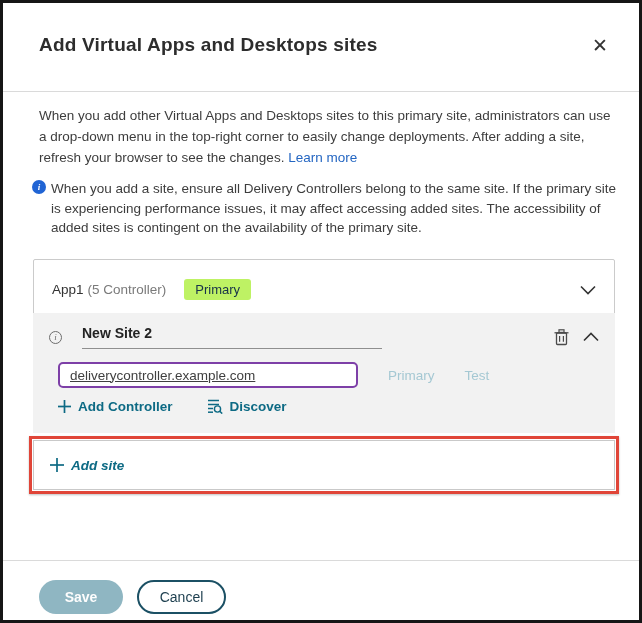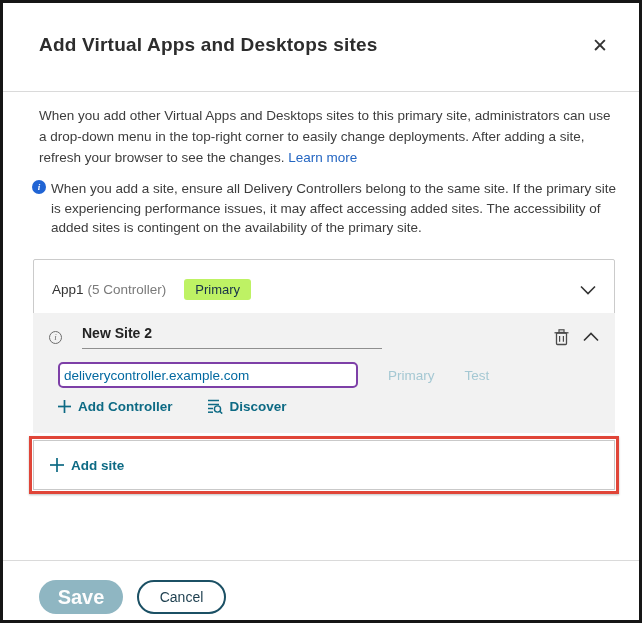--- a/index.html
+++ b/index.html
@@ -71,48 +71,48 @@
   .ns-name{
     margin-left:20px; width:300px; font-size:14px; font-weight:700; color:#232323;
     border-bottom:1px solid #8f8f8f; padding-bottom:7px;
   }
   .ns-actions{ margin-left:auto; display:flex; align-items:center; gap:14px; }
   .icon-btn{ cursor:pointer; display:flex; align-items:center; color:#4a4a4a; }
 
   .ns-input-row{ position:absolute; left:25px; top:49px; right:16px; display:flex; align-items:center; }
   .ctrl-input{
     width:300px; height:26px; border:2px solid #7d3fa7; border-radius:5px;
-    background:#fff; padding:0 4px; font-size:13.5px; color:#0369a1;
-    font-family:"Liberation Sans", sans-serif; outline:none;
+    background:#fff; padding:0 10px; font-size:13.5px; color:#404040;
+    font-family:"Liberation Sans", sans-serif; outline:none;text-decoration:underline;
   }
   .muted-link{ font-size:13.5px; color:#a5c8d3; margin-left:30px; cursor:default; }
 
   .ns-btn-row{ position:absolute; left:25px; top:86px; display:flex; align-items:center; gap:34px; }
   .teal-btn{
     display:flex; align-items:center; gap:7px; color:#0d6a84;
     font-size:13.5px; font-weight:700; cursor:pointer;
   }
 
   
   .add-site-row{
     position:absolute; left:30px; top:437px; width:582px; height:50px;
     background:#fff; border:1px solid #c9c9c9; display:flex; align-items:center;
-    padding:0 16px; cursor:pointer;
+    padding:0 16px; cursor:pointer;font-style:italic;
   }
   .red-annotation{
     position:absolute; left:26px; top:433px; width:590px; height:58px;
     border:3px solid #e04538; pointer-events:none;
     box-shadow:0 1px 2px rgba(0,0,0,.25);
   }
 
   
   .save-btn{
     position:absolute; left:36px; top:577px; width:84px; height:34px;
     border:none; border-radius:17px; background:#8fb6c2; color:#fdfdfd;
-    font-size:20px; font-weight:700; font-family:"Liberation Sans", sans-serif; cursor:pointer;
+    font-size:14px; font-weight:700; font-family:"Liberation Sans", sans-serif; cursor:pointer;
   }
   .cancel-btn{
     position:absolute; left:134px; top:577px; width:89px; height:34px;
     border:2px solid #1b5064; border-radius:17px; background:#fff; color:#1c3e4e;
     font-size:14px; font-weight:400; font-family:"Liberation Sans", sans-serif; cursor:pointer;
   }
   svg{ display:block; }
 </style>
 </head>
 <body>

